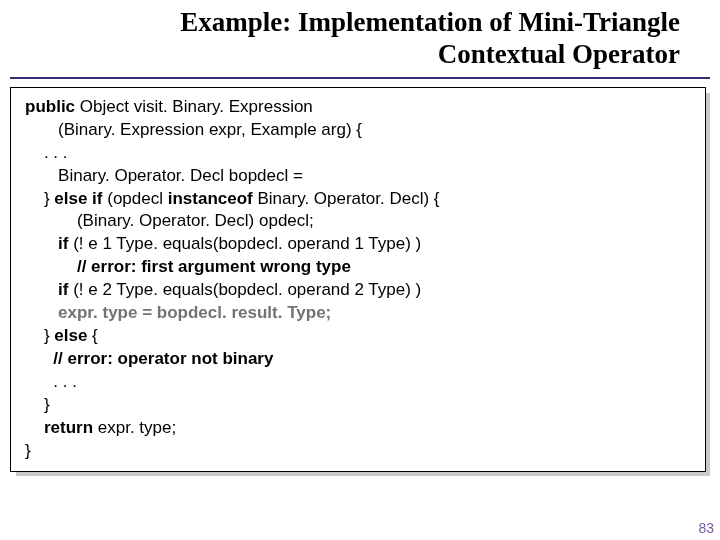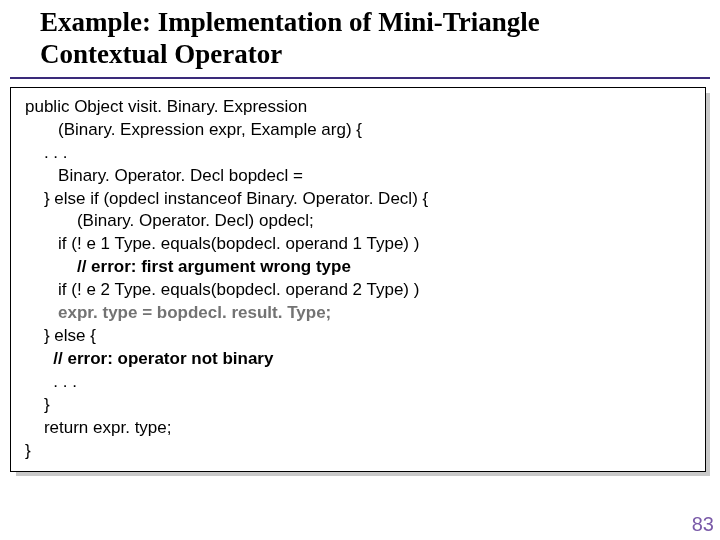--- a/index.html
+++ b/index.html
@@ -6,21 +6,21 @@
     margin: 0;
     padding: 0;
     width: 720px;
     height: 540px;
     font-family: Arial, Helvetica, sans-serif;
     background: #fff;
     position: relative;
     overflow: hidden;
   }
   .title {
-    text-align: left;
+    text-align: right;
     font-family: "Times New Roman", Times, serif;
     font-weight: bold;
     font-size: 27px;
     color: #000;
     margin: 6px 40px 6px 40px;
     line-height: 1.2;
   }
   .title-underline {
     border-bottom: 2px solid #3a2a7a;
     margin: 0 10px 8px 10px;
@@ -42,28 +42,28 @@
     position: relative;
     background: #fff;
     border: 1.5px solid #000;
     padding: 8px 10px 8px 14px;
     z-index: 1;
     font-size: 17px;
     line-height: 1.35;
     color: #000;
   }
   .codebox .line { white-space: pre; }
-  .kw { font-weight: normal; }
+  .kw { font-weight: bold; }
   .cmt { color: #000000; font-weight: bold; }
   .hl { color: #737373; font-weight: bold; }
   .page-num {
     position: absolute;
     right: 6px;
     bottom: 4px;
-    font-size: 20px;
+    font-size: 14px;
     color: #7a5aa8;
   }
 </style>
 </head>
 <body>
 
 <div class="title">
   <span>Example: Implementation of Mini-Triangle</span><br>
   <span>Contextual Operator</span>
 </div>

